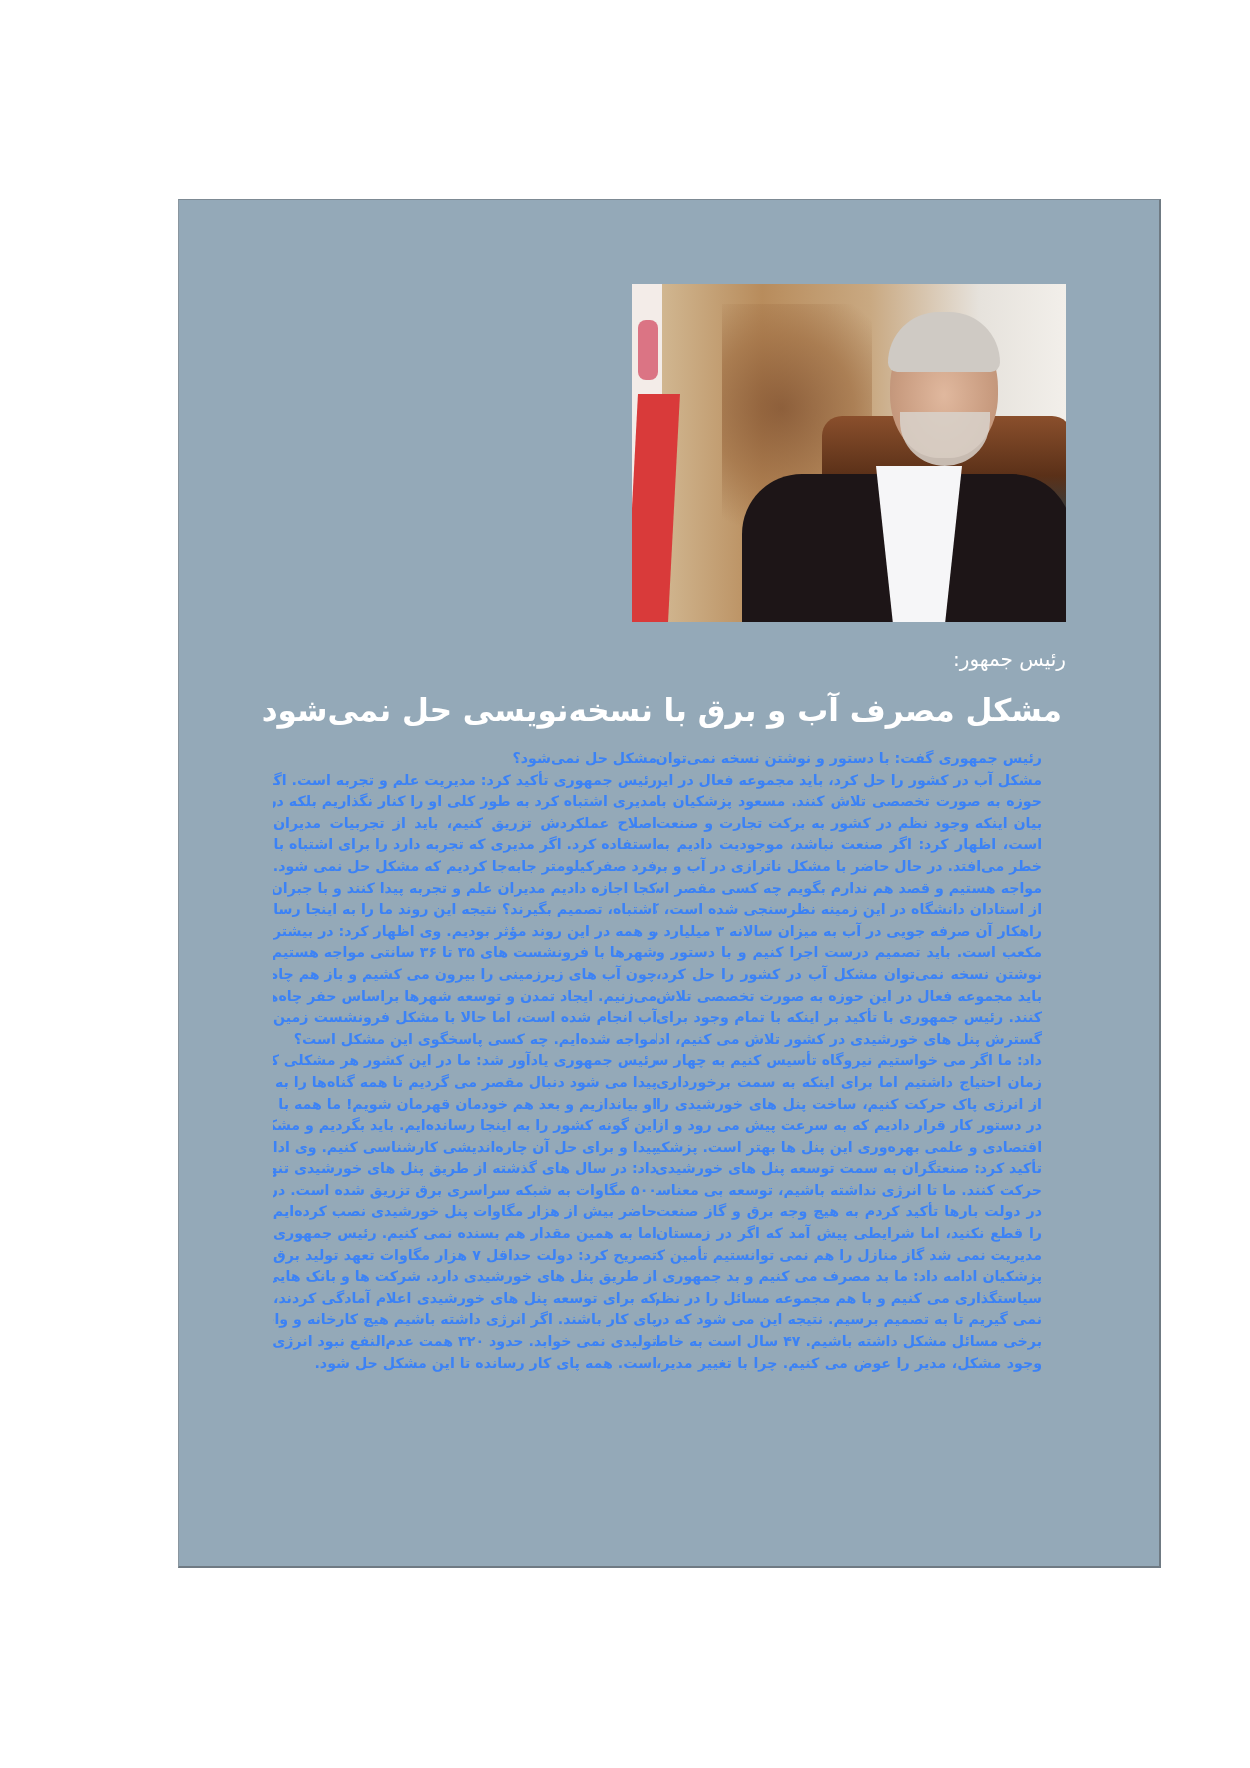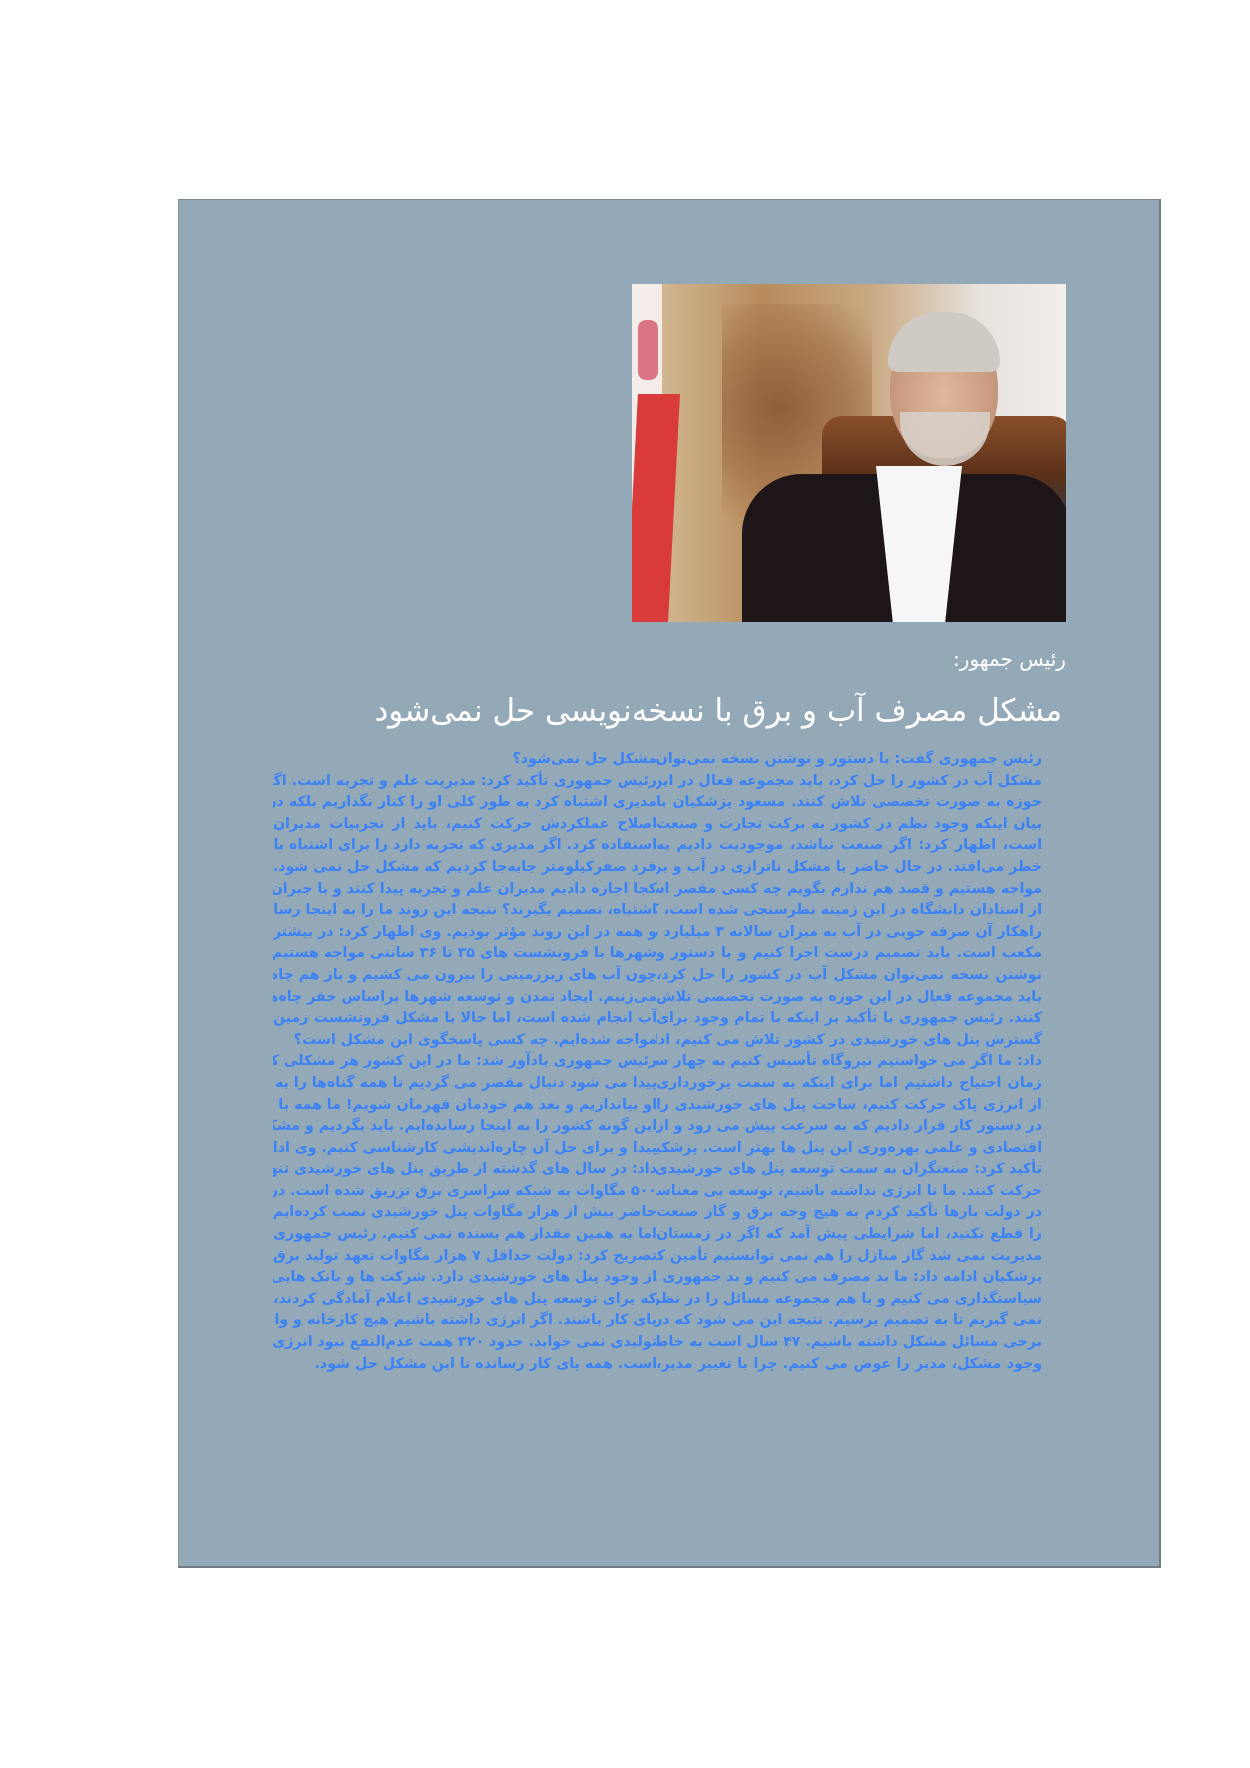--- a/index.html
+++ b/index.html
@@ -46,21 +46,21 @@
       font-size: 20px;
       line-height: 38px;
       direction: rtl;
       white-space: nowrap;
     }
     .headline {
       position: absolute;
       right: 188px; top: 688px;
       color: #ffffff;
       font-family: "DejaVu Sans", sans-serif;
-      font-weight: normal;
+      font-weight: bold;
       font-size: 31px;
       line-height: 44px;
       direction: rtl;
       white-space: nowrap;
       letter-spacing: -0.5px;
     }
     .col {
       position: absolute;
       top: 748px;
       color: #3b82f6;
@@ -132,39 +132,39 @@
     <span class="line">پزشکیان ادامه داد: ما بد مصرف می کنیم و بد جمهوری و</span>
     <span class="line">سیاستگذاری می کنیم و با هم مجموعه مسائل را در نظر</span>
     <span class="line">نمی گیریم تا به تصمیم برسیم. نتیجه این می شود که در</span>
     <span class="line">برخی مسائل مشکل داشته باشیم. ۴۷ سال است به خاطر</span>
     <span class="line">وجود مشکل، مدیر را عوض می کنیم. چرا با تغییر مدیر،</span>
   </div>
 <div class="col col-left" id="col-left">
     <span class="line last">مشکل حل نمی‌شود؟</span>
     <span class="line">رئیس جمهوری تأکید کرد: مدیریت علم و تجربه است. اگر</span>
     <span class="line">مدیری اشتباه کرد به طور کلی او را کنار نگذاریم بلکه درصدد</span>
-    <span class="line">اصلاح عملکردش حرکت کنیم، باید از تجربیات مدیران</span>
+    <span class="line">اصلاح عملکردش تزریق کنیم، باید از تجربیات مدیران</span>
     <span class="line">استفاده کرد. اگر مدیری که تجربه دارد را برای اشتباه با یک</span>
     <span class="line">فرد صفرکیلومتر جابه‌جا کردیم که مشکل حل نمی شود.</span>
     <span class="line">کجا اجازه دادیم مدیران علم و تجربه پیدا کنند و با جبران</span>
     <span class="line">اشتباه، تصمیم بگیرند؟ نتیجه این روند ما را به اینجا رسانده</span>
     <span class="line">و همه در این روند مؤثر بودیم. وی اظهار کرد: در بیشتر</span>
     <span class="line">شهرها با فرونشست های ۳۵ تا ۳۶ سانتی مواجه هستیم،</span>
     <span class="line">چون آب های زیرزمینی را بیرون می کشیم و باز هم چاه</span>
     <span class="line">می‌زنیم. ایجاد تمدن و توسعه شهرها براساس حفر چاه‌های</span>
     <span class="line">آب انجام شده است، اما حالا با مشکل فرونشست زمین</span>
     <span class="line last">مواجه شده‌ایم. چه کسی پاسخگوی این مشکل است؟</span>
     <span class="line">رئیس جمهوری یادآور شد: ما در این کشور هر مشکلی که</span>
     <span class="line">پیدا می شود دنبال مقصر می گردیم تا همه گناه‌ها را به گردن</span>
     <span class="line">او بیاندازیم و بعد هم خودمان قهرمان شویم! ما همه با هم و</span>
     <span class="line">این گونه کشور را به اینجا رسانده‌ایم. باید بگردیم و مشکل را</span>
     <span class="line">پیدا و برای حل آن چاره‌اندیشی کارشناسی کنیم. وی ادامه</span>
     <span class="line">داد: در سال های گذشته از طریق پنل های خورشیدی تنها</span>
     <span class="line">۵۰۰ مگاوات به شبکه سراسری برق تزریق شده است. در حال</span>
     <span class="line">حاضر بیش از هزار مگاوات پنل خورشیدی نصب کرده‌ایم</span>
     <span class="line">اما به همین مقدار هم بسنده نمی کنیم. رئیس جمهوری</span>
     <span class="line">تصریح کرد: دولت حداقل ۷ هزار مگاوات تعهد تولید برق</span>
-    <span class="line">از وجود پنل های خورشیدی دارد. شرکت ها و بانک هایی</span>
+    <span class="line">از طریق پنل های خورشیدی دارد. شرکت ها و بانک هایی</span>
     <span class="line">که برای توسعه پنل های خورشیدی اعلام آمادگی کردند،</span>
     <span class="line">پای کار باشند. اگر انرژی داشته باشیم هیچ کارخانه و واحد</span>
     <span class="line">تولیدی نمی خوابد. حدود ۳۲۰ همت عدم‌النفع نبود انرژی</span>
     <span class="line last">است. همه پای کار رسانده تا این مشکل حل شود.</span>
   </div>
 
 </body></html>

